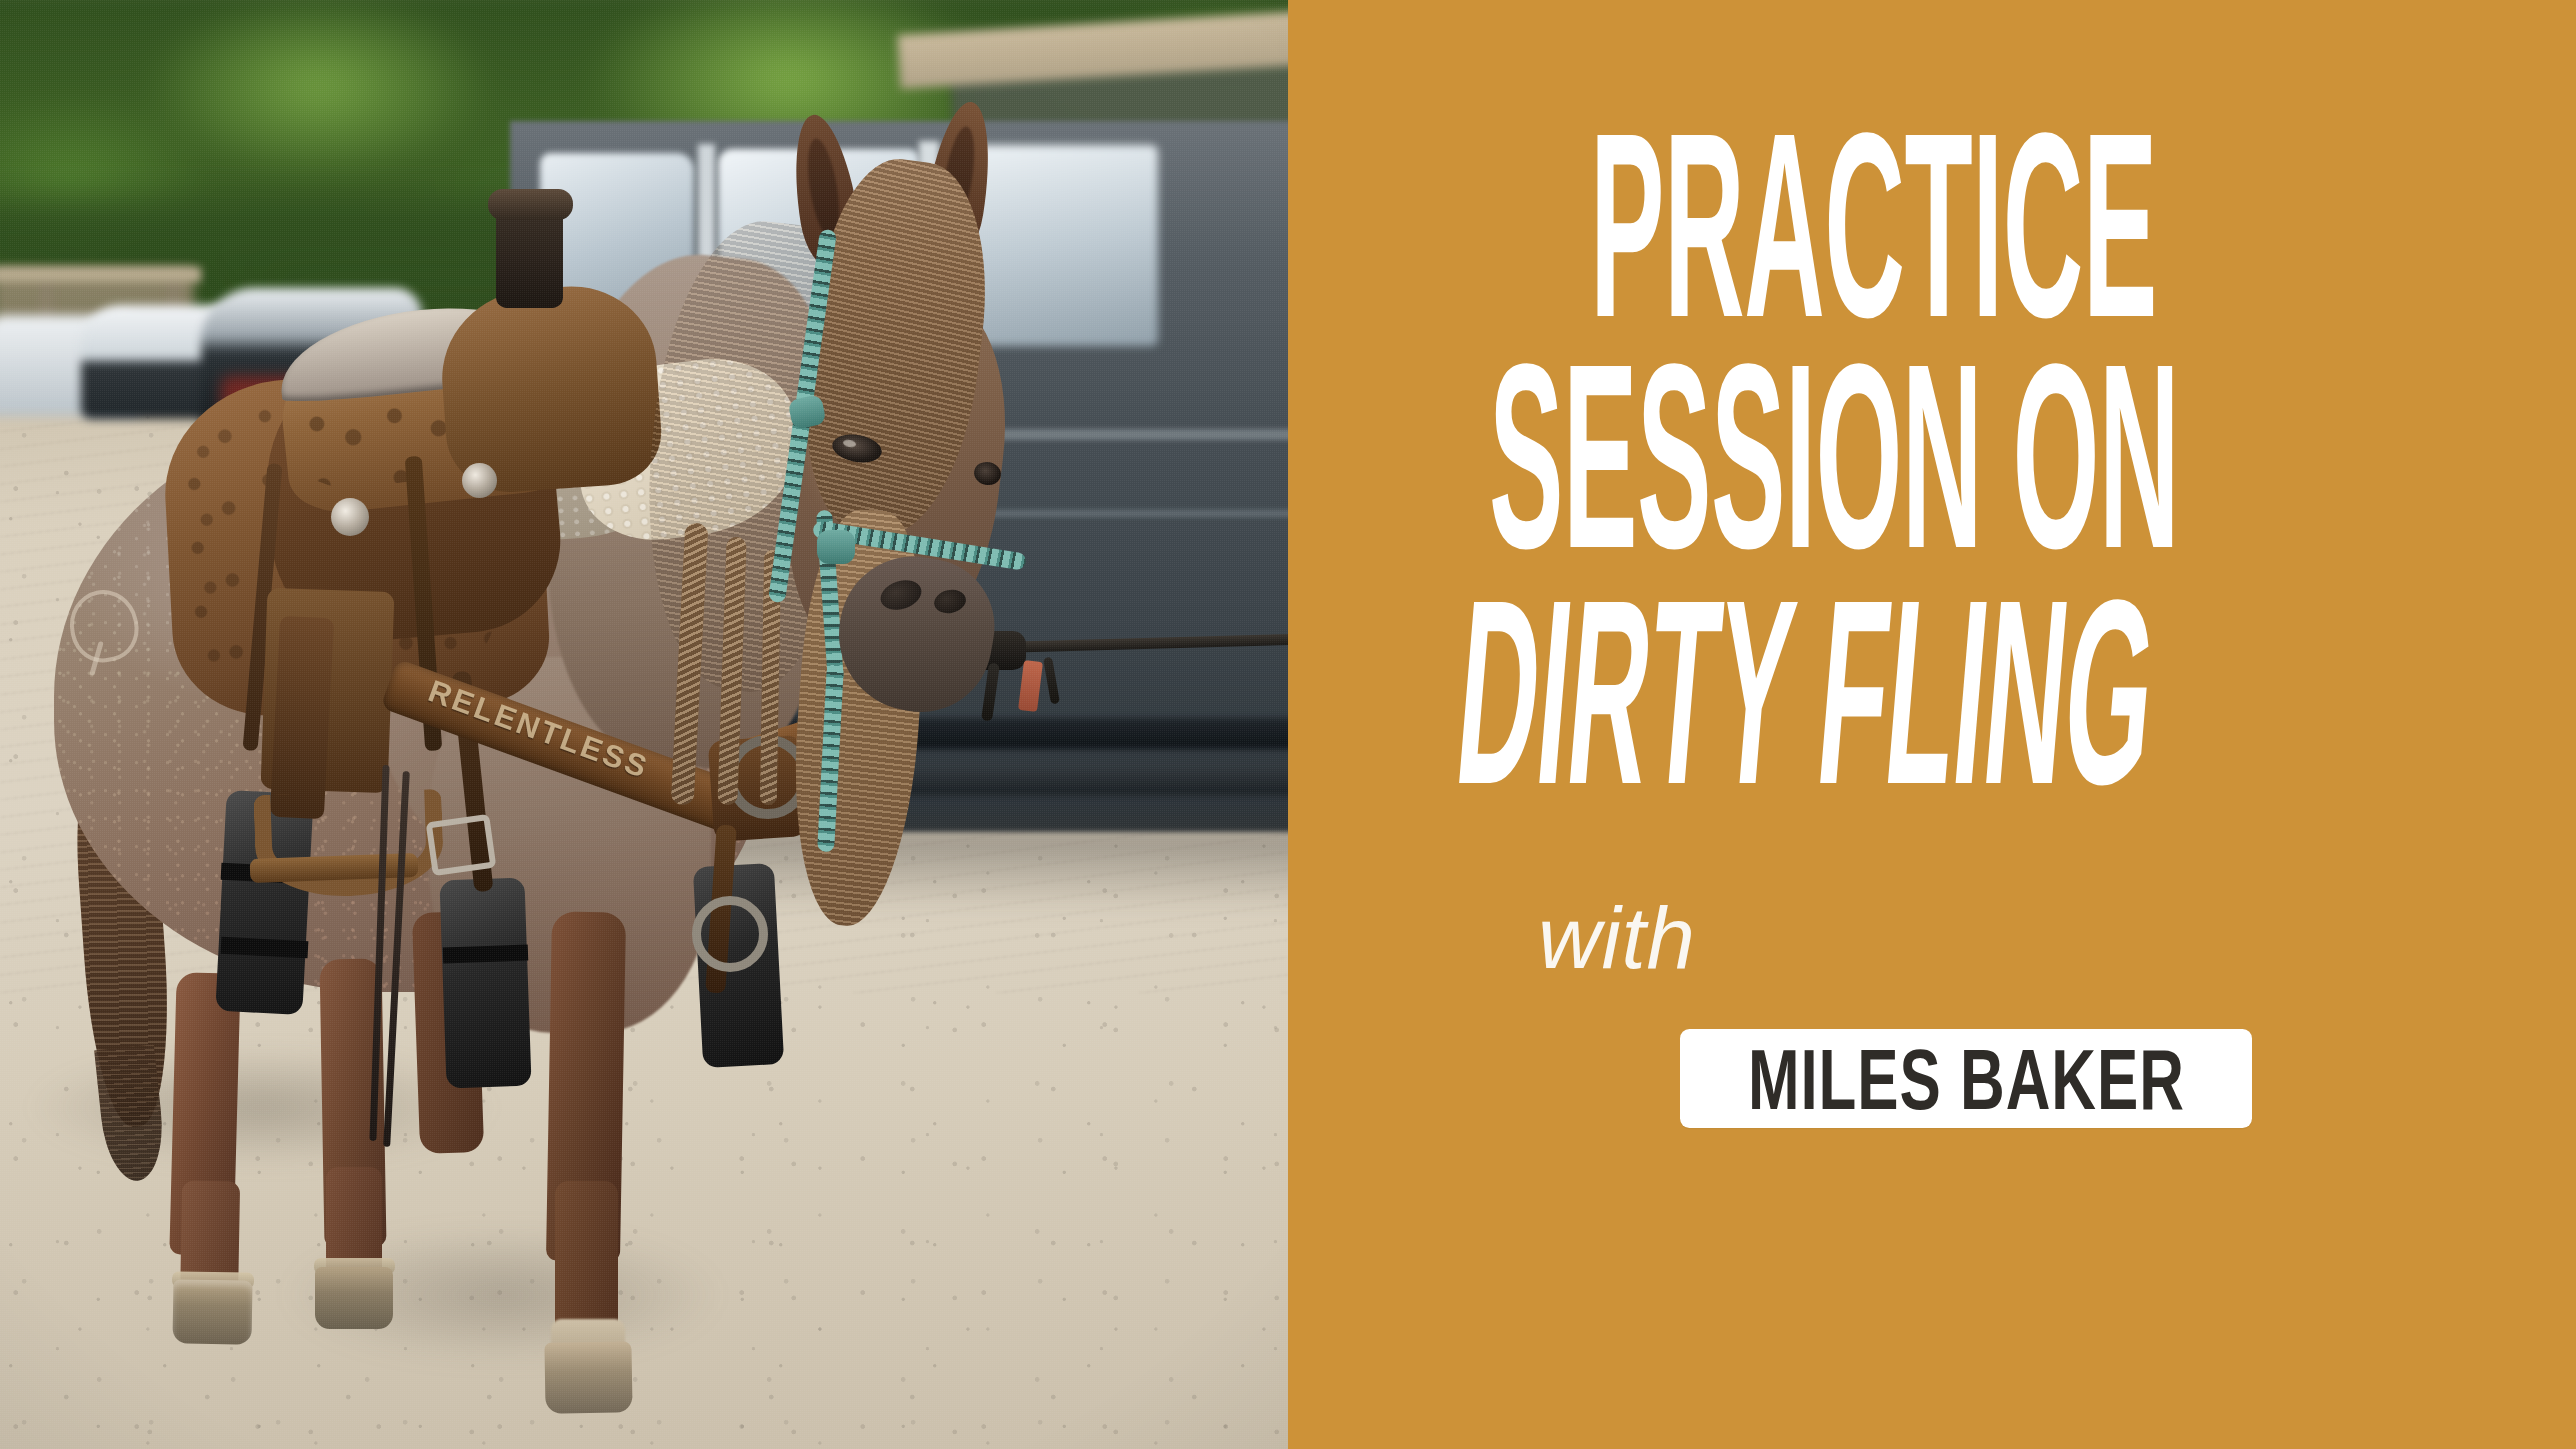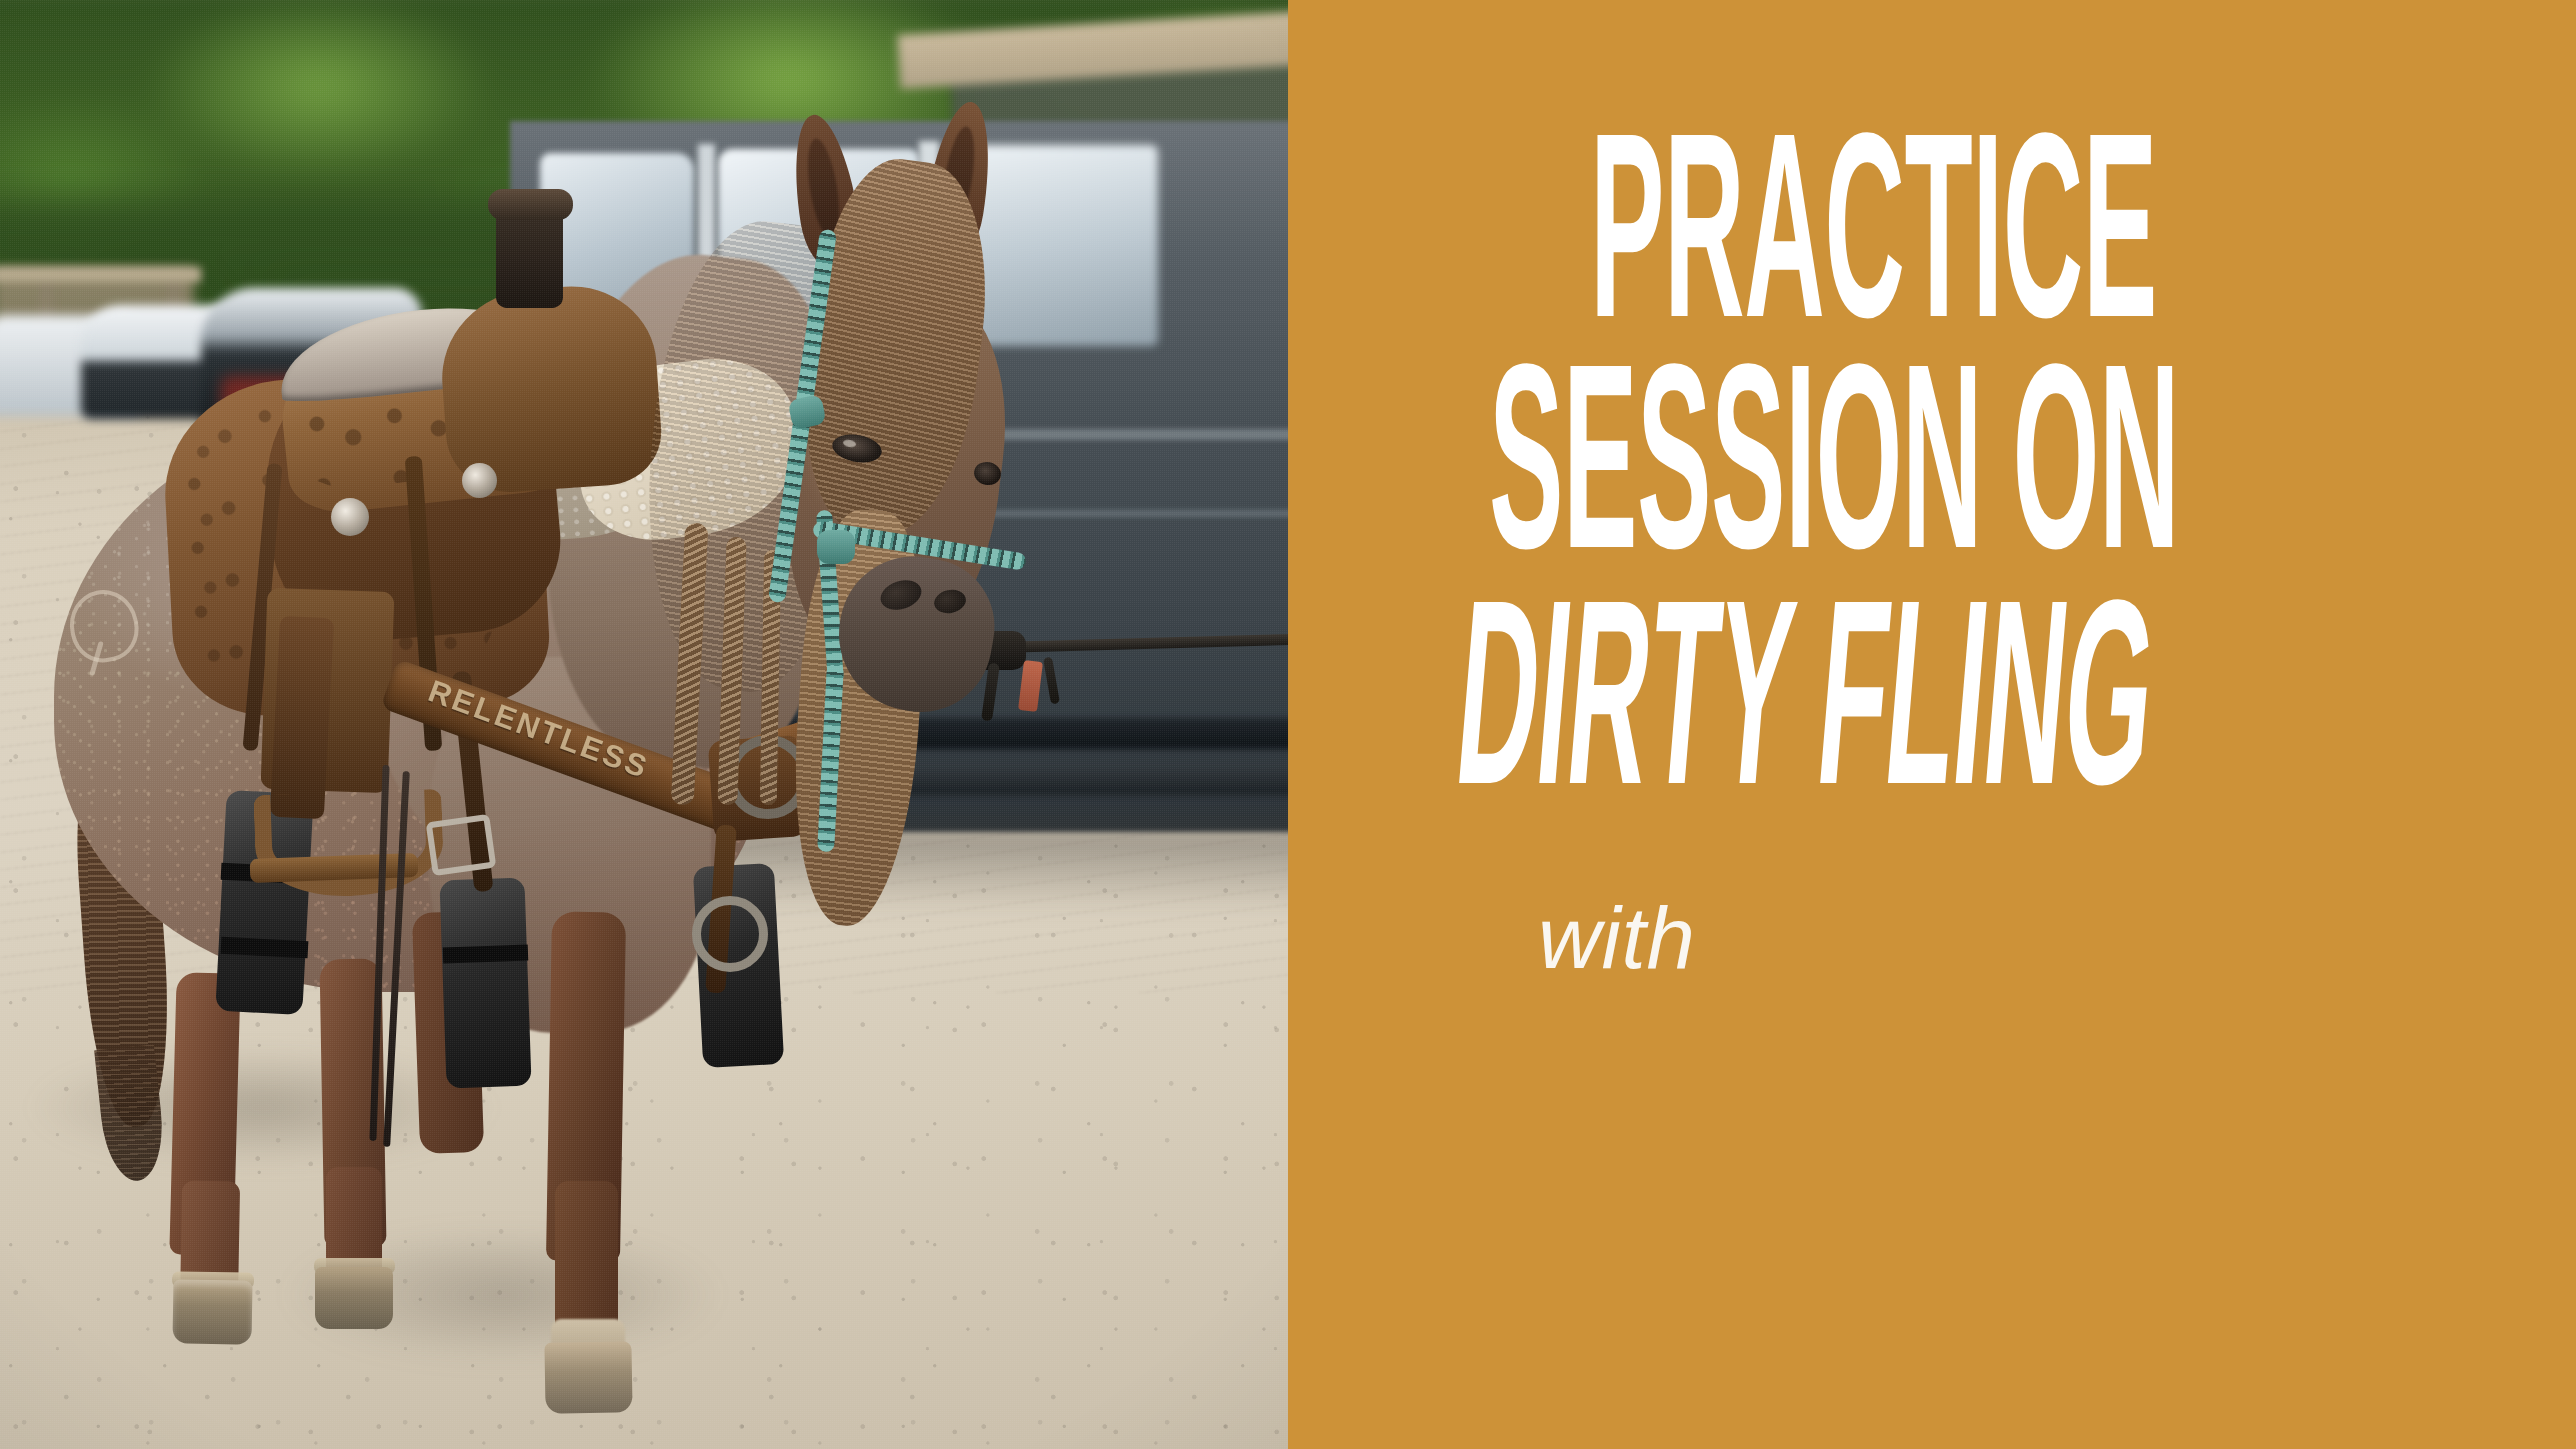--- a/index.html
+++ b/index.html
@@ -612,16 +612,19 @@
     <div class="hl" id="line-session">
       <span style="color: rgb(255, 255, 255);">SESSION ON</span>
     </div>
 
     <div class="hl" id="line-title">
       <span style="color: rgb(255, 255, 255);">DIRTY FLING</span>
     </div>
 
     <div id="with-word" style="color: rgb(250, 247, 241);">with</div>
 
+    <div id="name-badge" style="background: rgb(255, 255, 255);">
+      <span class="nb-text" style="color: rgb(47, 44, 40);">MILES BAKER</span>
+    </div>
 
   </div>
 </div>
 
 
 </body></html>

